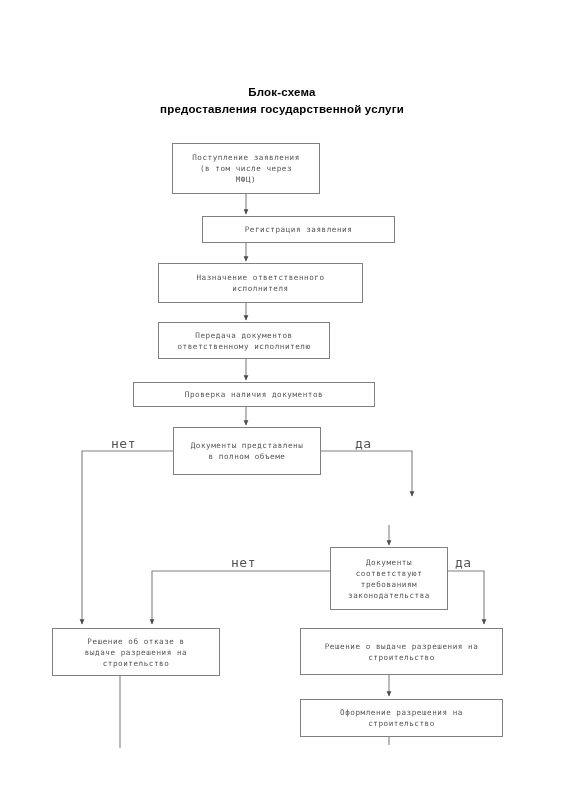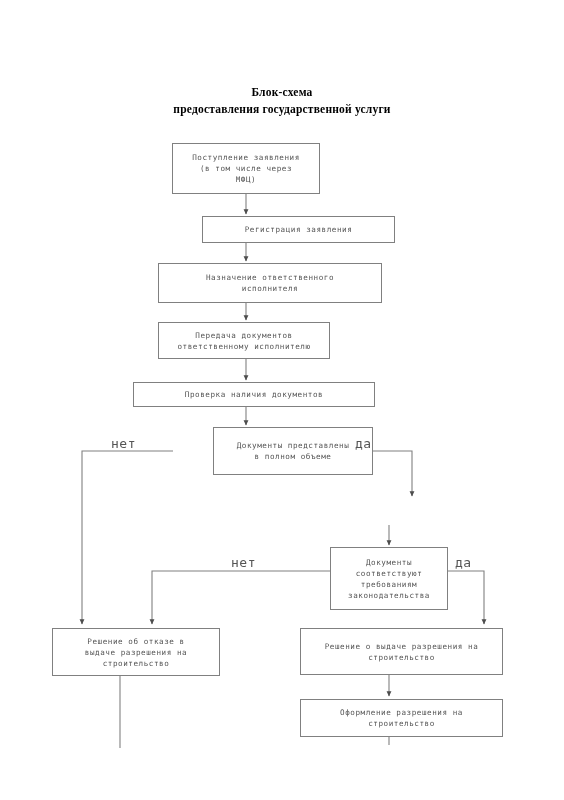--- a/index.html
+++ b/index.html
@@ -23,21 +23,21 @@
     top: 0;
     width: 564px;
     height: 800px;
   }
   .title {
     position: absolute;
     left: 0;
     top: 84px;
     width: 564px;
     text-align: center;
-    font-family: Liberation Serif, serif;
+    font-family: Liberation Sans, sans-serif;
     font-weight: bold;
     font-size: 11.5px;
     line-height: 17px;
     color: #000000;
     letter-spacing: 0.2px;
   }
   .title .line2 {
     display: block;
   }
   .node {
@@ -110,29 +110,29 @@
       <line x1="389" y1="737" x2="389" y2="745"></line>
     </g>
   </svg>
 
   <div class="node" style="left:172px; top:143px; width:148px; height:51px;">Поступление заявления
 (в том числе через
 МФЦ)</div>
 
   <div class="node" style="left:158px; top:216px; width:193px; height:27px;margin-left:44px;">Регистрация заявления</div>
 
-  <div class="node" style="left:158px; top:263px; width:224px; height:40px;">Назначение ответственного
+  <div class="node" style="left:158px; top:263px; width:205px; height:40px;">Назначение ответственного
 исполнителя</div>
 
   <div class="node" style="left:158px; top:322px; width:172px; height:37px;">Передача документов
 ответственному исполнителю</div>
 
   <div class="node" style="left:133px; top:382px; width:242px; height:25px;">Проверка наличия документов</div>
 
-  <div class="node" style="left:173px; top:427px; width:160px; height:48px;margin-left:40px;">Документы представлены
+  <div class="node" style="left:173px; top:427px; width:148px; height:48px;">Документы представлены
 в полном объеме</div>
 
 
   <div class="node" style="left:330px; top:547px; width:118px; height:63px;">Документы
 соответствуют
 требованиям
 законодательства</div>
 
   <div class="node" style="left:52px; top:628px; width:168px; height:48px;">Решение об отказе в
 выдаче разрешения на

